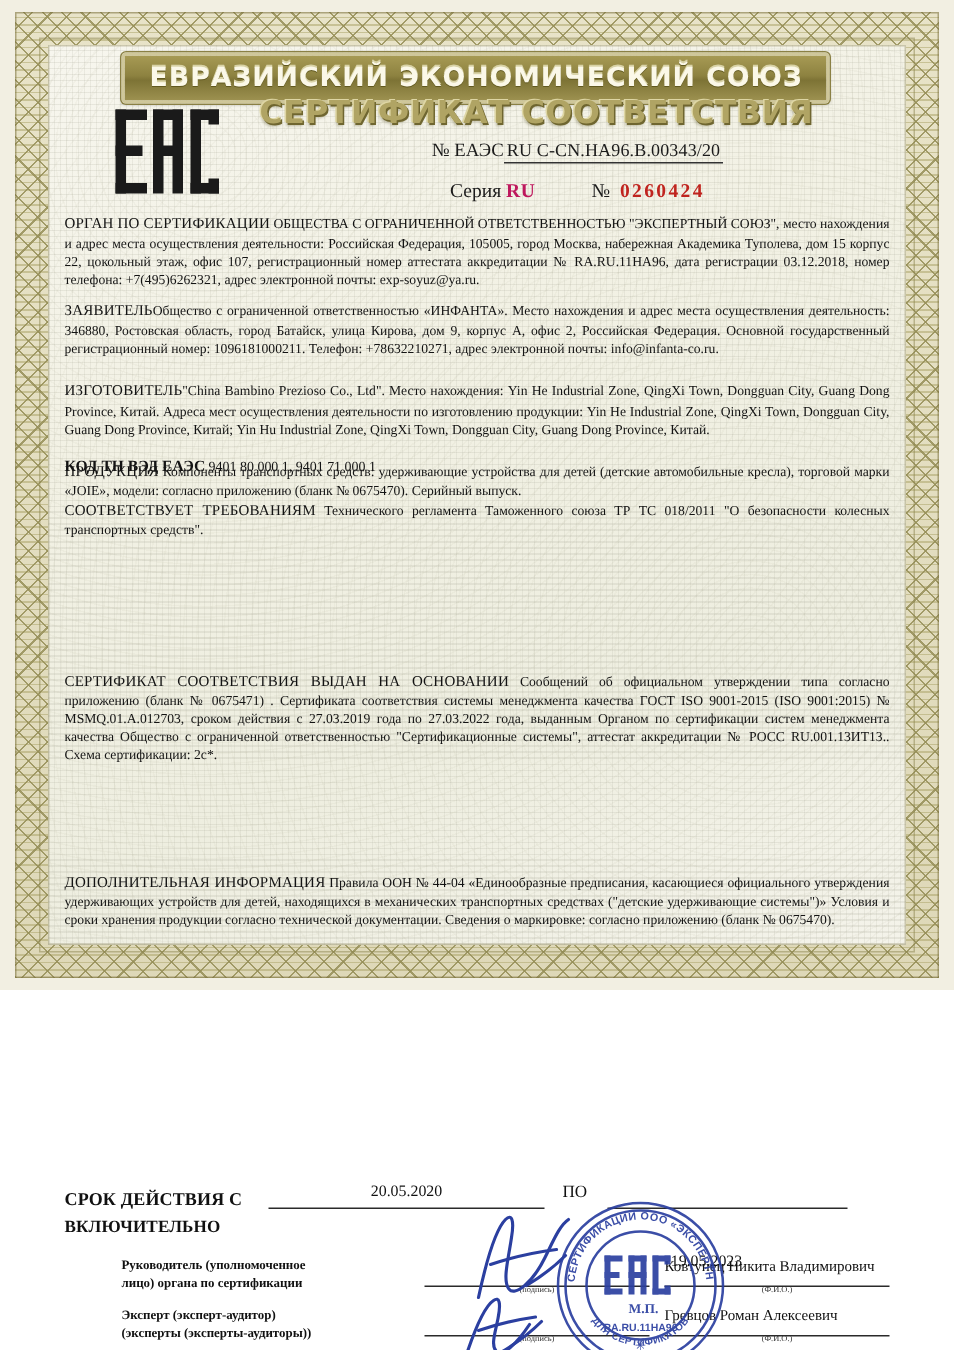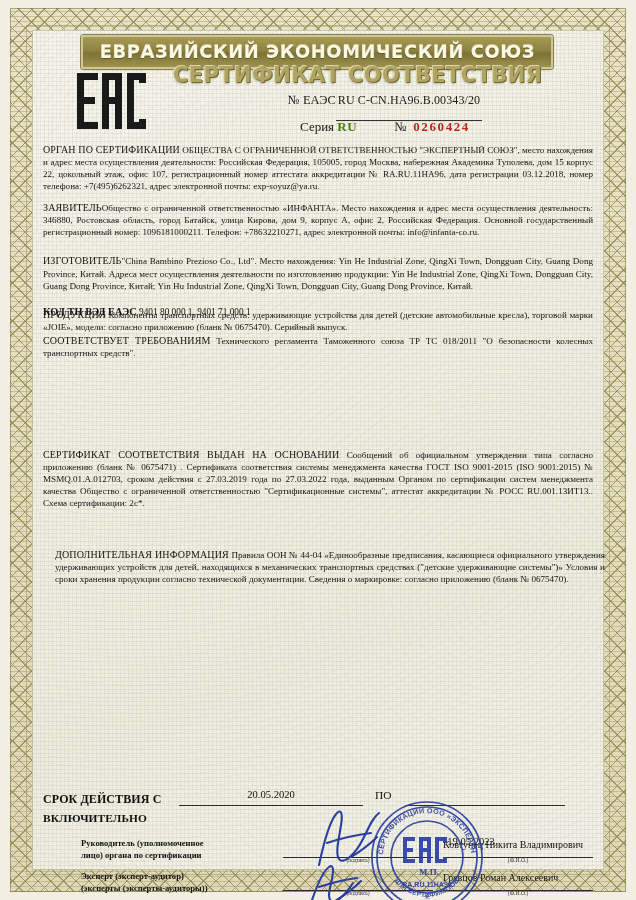--- a/index.html
+++ b/index.html
@@ -10,21 +10,21 @@
   body {
     width: 636px;
     height: 900px;
     font-family: "Liberation Serif", serif;
     overflow: hidden;
   }
 
   .certificate {
     position: relative;
     width: 636px;
-    height: 900px;
+    height: 660px;
     box-sizing: border-box;
     background: #f2efe2;
   }
 
   
   .border-outer {
     position: absolute;
     left: 10px; top: 8px; right: 10px; bottom: 8px;
     background:
       repeating-linear-gradient(45deg,
@@ -141,36 +141,36 @@
     left: 140px;
     top: 62px;
     width: 424px;
     text-align: center;
     font-size: 12.5px;
     color: #1b1b1b;
   }
   .cert-number-row .lbl { font-size: 12.5px; }
   .cert-number-row .num {
     border-bottom: 1px solid #333;
-    padding: 0 2px 13px 2px;
+    padding: 0 2px 1px 2px;
     font-size: 12px;
     letter-spacing: 0.1px;
   }
 
   .series-row {
     position: absolute;
     left: 140px;
     top: 88px;
     width: 424px;
     text-align: center;
     font-size: 13px;
     color: #1b1b1b;
   }
   .series-row .series-val {
-    color: #4d7c0f;
+    color: #be185d;
     font-weight: bold;
     letter-spacing: 0.5px;
   }
   .series-row .blank-num {
     color: #c0241f;
     font-weight: bold;
     letter-spacing: 1.6px;
     margin-left: 34px;
   }
   .series-row .nosign { color: #1b1b1b; font-weight: normal; }
@@ -434,21 +434,21 @@
     <div class="abs sec" style="top:303px;">
       <span class="head">СООТВЕТСТВУЕТ ТРЕБОВАНИЯМ</span>
       <span>Технического регламента Таможенного союза ТР ТС 018/2011 "О безопасности колесных транспортных средств".</span>
     </div>
 
     <div class="abs sec" style="top:417px;">
       <span class="head">СЕРТИФИКАТ СООТВЕТСТВИЯ ВЫДАН НА ОСНОВАНИИ</span>
       <span>Сообщений об официальном утверждении типа согласно приложению (бланк № 0675471) . Сертификата соответствия системы менеджмента качества ГОСТ ISO 9001-2015 (ISO 9001:2015) № MSMQ.01.А.012703, сроком действия с 27.03.2019 года по 27.03.2022 года, выданным Органом по сертификации систем менеджмента качества Общество с ограниченной ответственностью "Сертификационные системы", аттестат аккредитации № РОСС RU.001.13ИТ13.. Схема сертификации: 2с*.</span>
     </div>
 
-    <div class="abs sec" style="top:517px;margin-left:12px;">
+    <div class="abs sec" style="top:551px;">
       <span class="head">ДОПОЛНИТЕЛЬНАЯ ИНФОРМАЦИЯ</span>
       <span>Правила ООН № 44-04 «Единообразные предписания, касающиеся официального утверждения удерживающих устройств для детей, находящихся в механических транспортных средствах ("детские удерживающие системы")» Условия и сроки хранения продукции согласно технической документации. Сведения о маркировке: согласно приложению (бланк № 0675470).</span>
     </div>
 
     <div class="validity">
       <span class="vlabel">СРОК ДЕЙСТВИЯ С</span>
       <span class="date-from">20.05.2020</span>
       <span class="rule-from"></span>
       <span class="po">ПО</span>
       <span class="date-to">19.05.2023</span>

